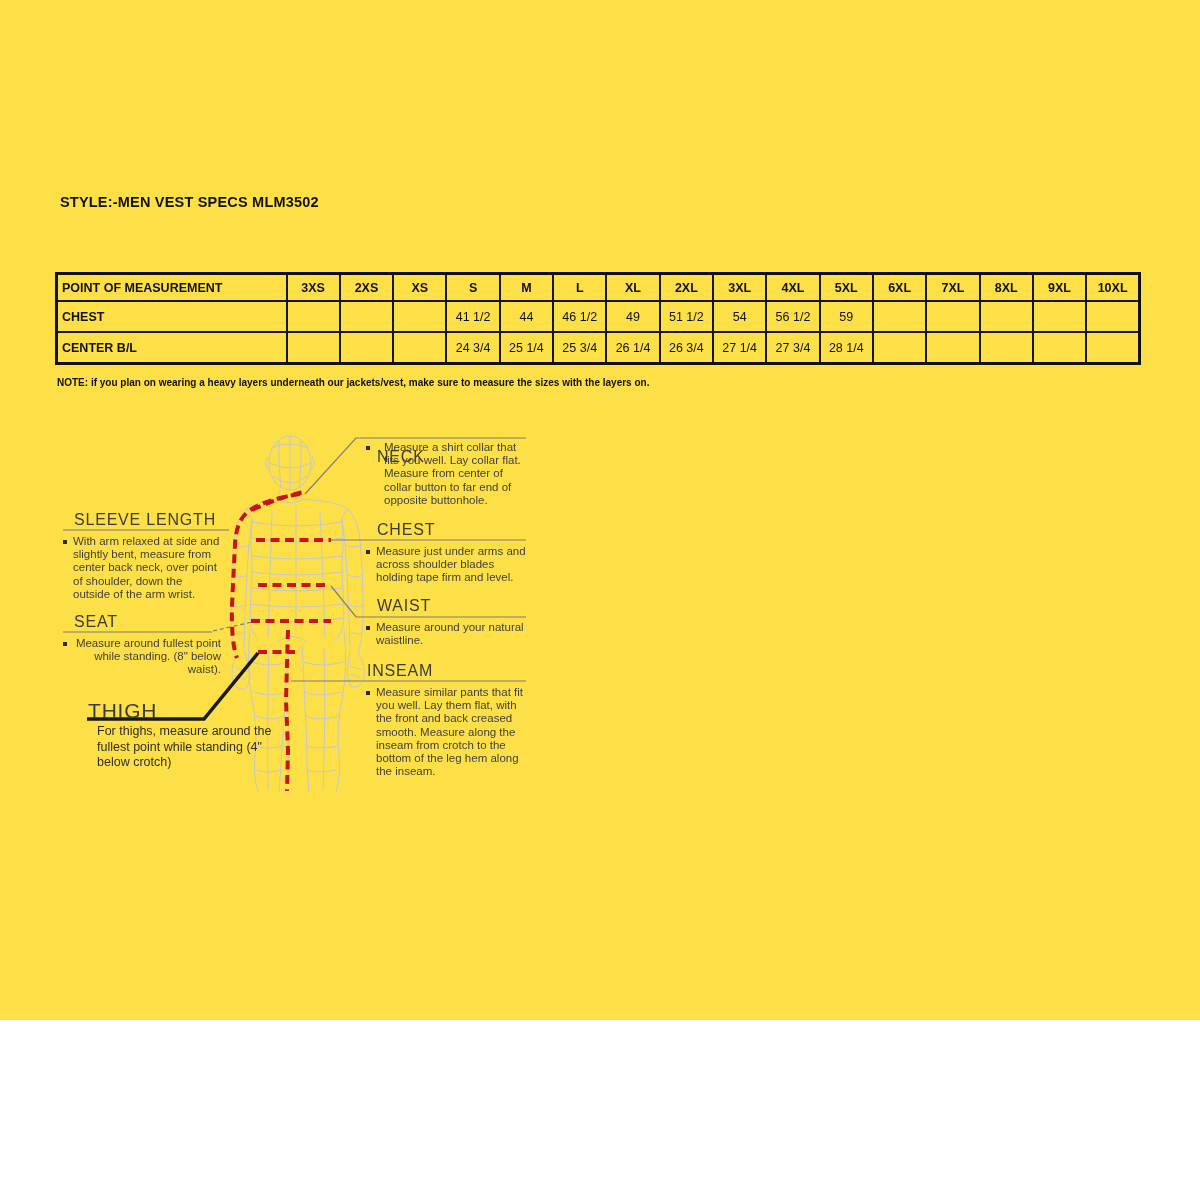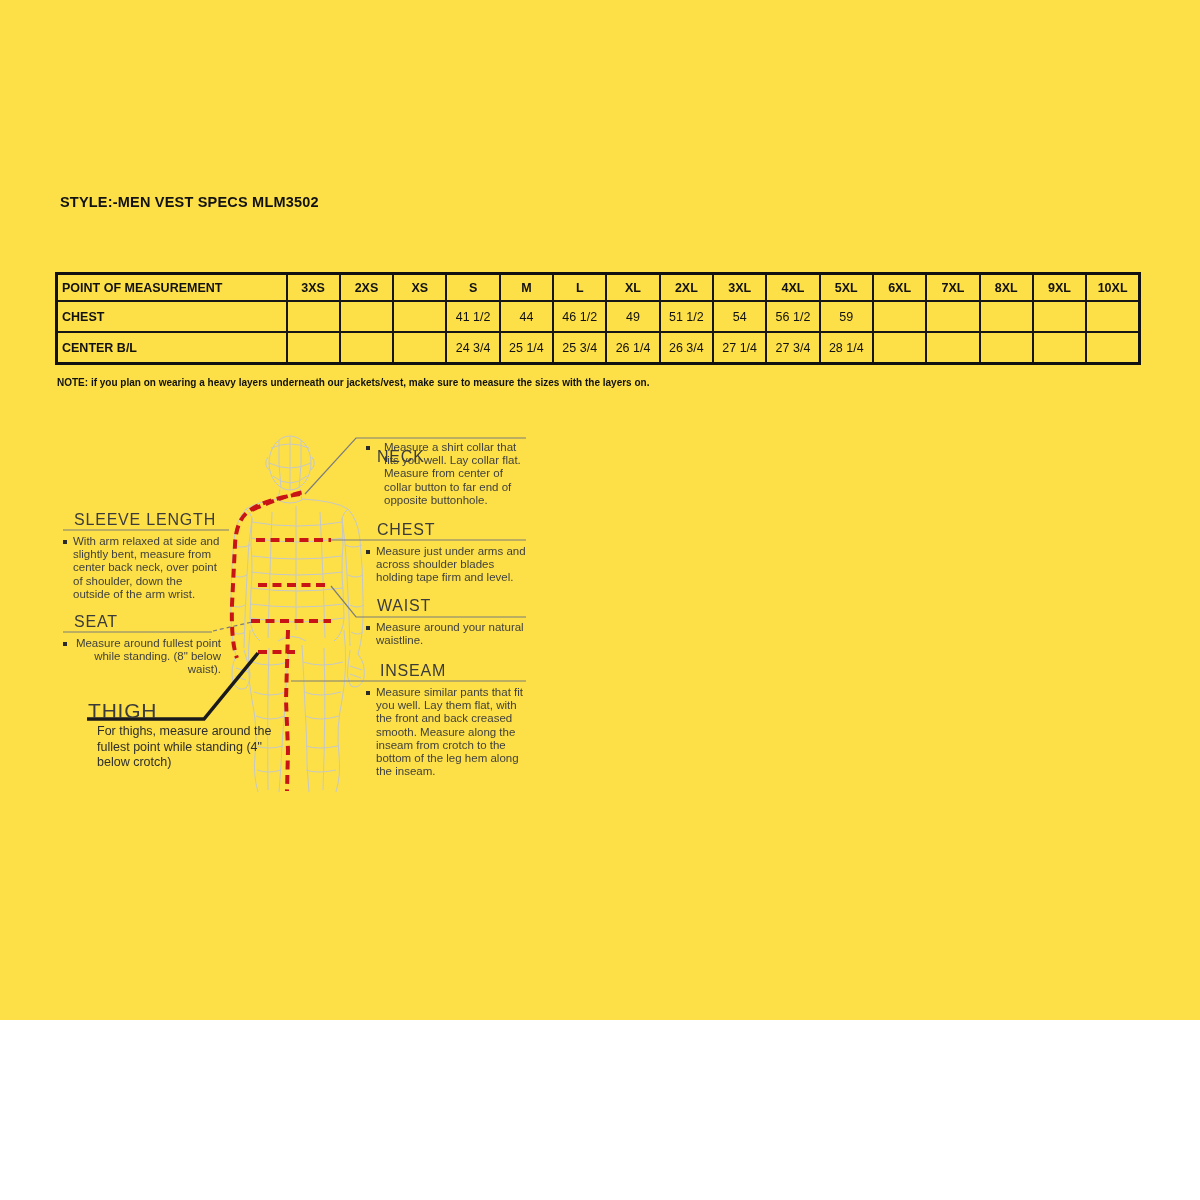--- a/index.html
+++ b/index.html
@@ -236,21 +236,21 @@
     <span class="sq-bullet"></span>
     <span class="txt">Measure just under arms and across shoulder blades holding tape firm and level.</span>
   </div>
 
   <div class="dheading" style="left:377px; top:597px;">WAIST</div>
   <div class="ddesc" style="left:366px; top:621px; width:160px;">
     <span class="sq-bullet"></span>
     <span class="txt">Measure around your natural waistline.</span>
   </div>
 
-  <div class="dheading" style="left:380px; top:662px;">INSEAM</div>
+  <div class="dheading" style="left:367px; top:662px;">INSEAM</div>
   <div class="ddesc" style="left:366px; top:686px; width:164px;">
     <span class="sq-bullet"></span>
     <span class="txt">Measure similar pants that fit you well. Lay them flat, with the front and back creased smooth. Measure along the inseam from crotch to the bottom of the leg hem along the inseam.</span>
   </div>
 
   <div class="dheading" style="left:74px; top:511px;">SLEEVE LENGTH</div>
   <div class="ddesc" style="left:63px; top:535px; width:158px;">
     <span class="sq-bullet"></span>
     <span class="txt">With arm relaxed at side and slightly bent, measure from center back neck, over point of shoulder, down the outside of the arm wrist.</span>
   </div>

